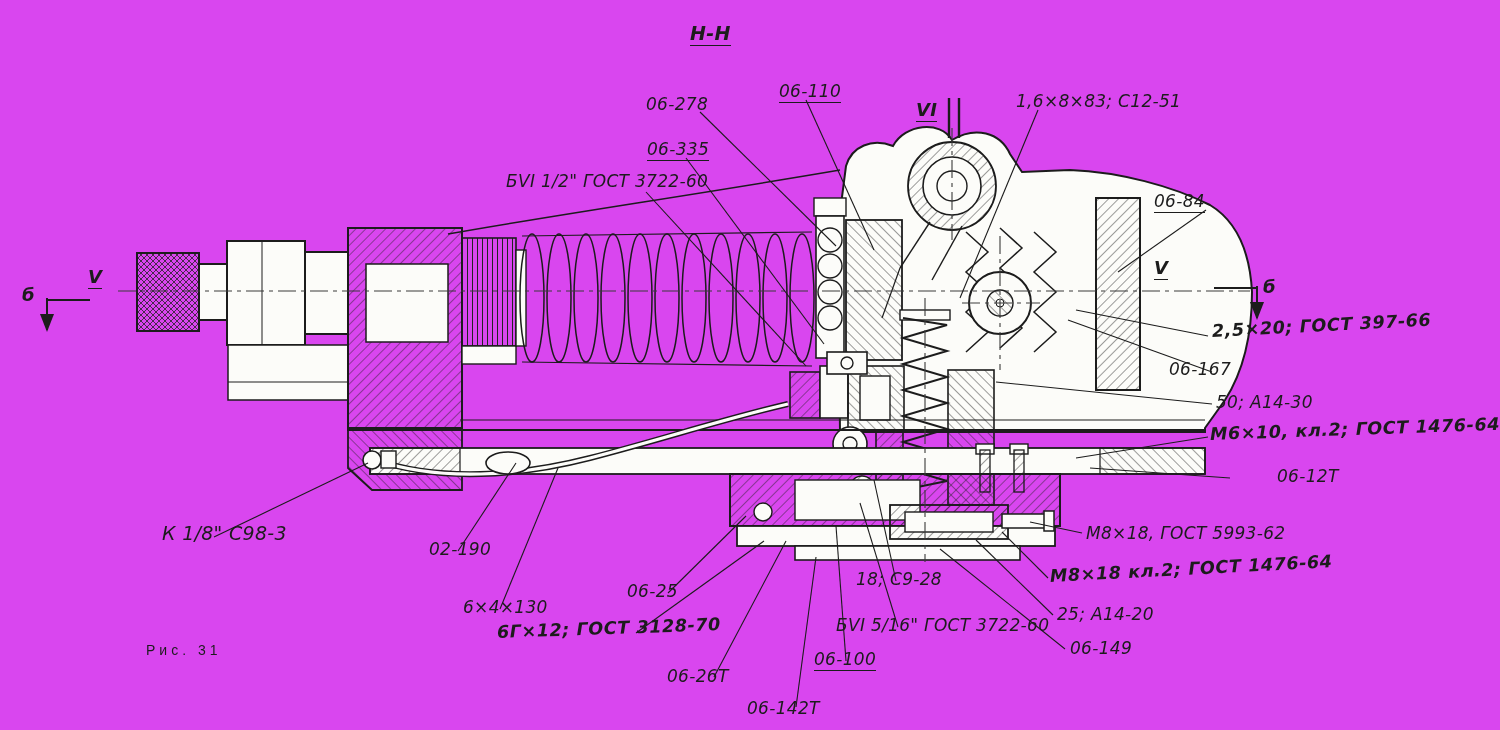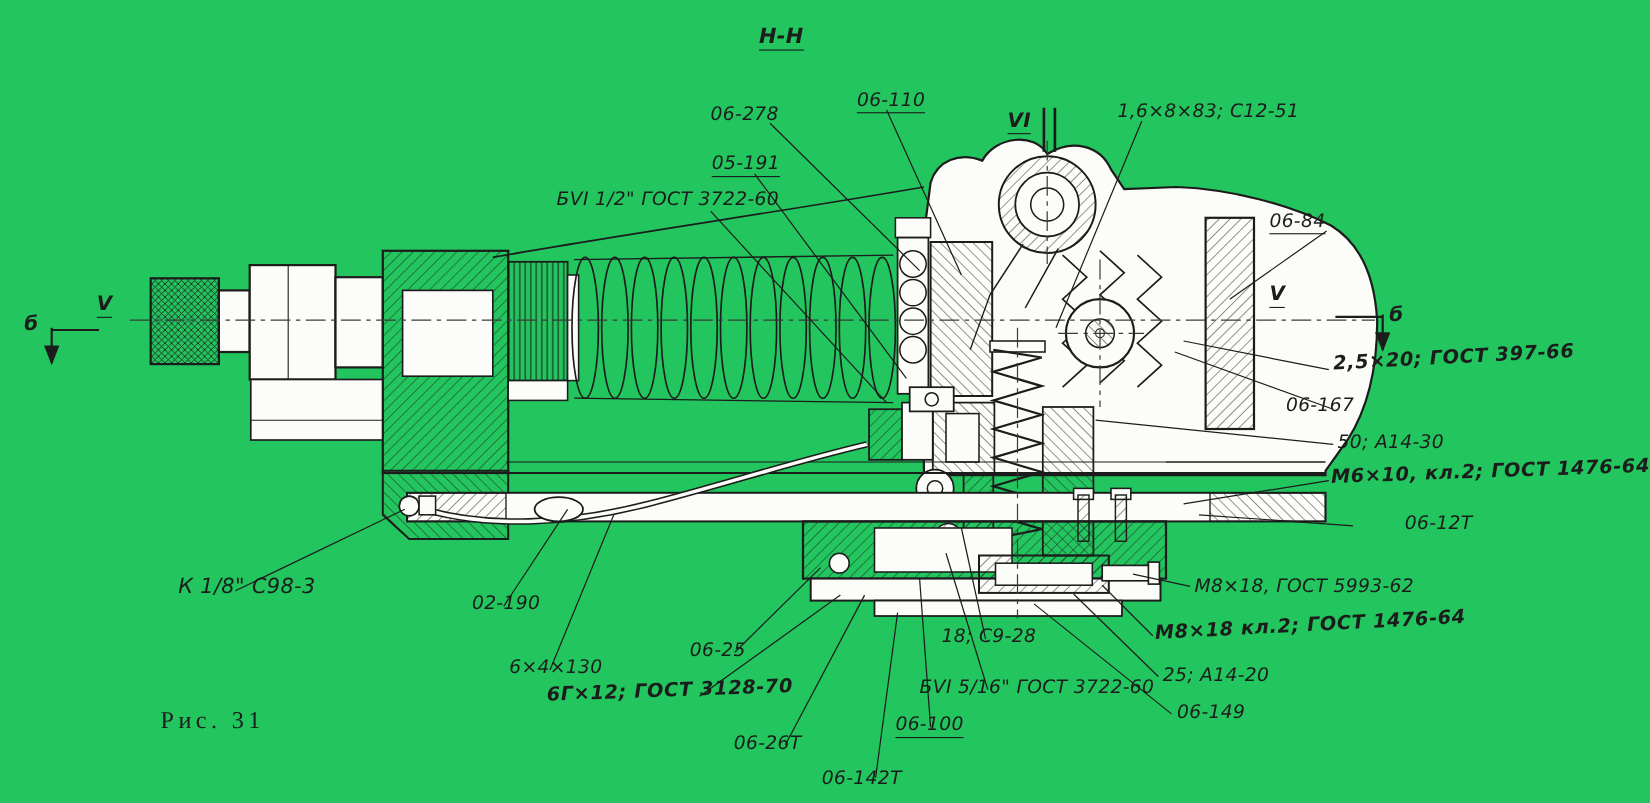--- a/index.html
+++ b/index.html
@@ -1,33 +1,33 @@
 <!DOCTYPE html>
 <html><head>
 <meta charset="utf-8">
 <style>
   html,body { margin:0; padding:0; background:#fcfcf9; }
   .canvas {
     position:relative; width:1500px; height:730px;
-    background:#22c55e; overflow:hidden;
+    background:#d946ef; overflow:hidden;
     font-family:"DejaVu Sans", sans-serif; color:#1c1c1c;
   }
   .canvas svg { position:absolute; left:0; top:0; }
   .lbl {
     position:absolute; font-style:italic; font-size:17px;
     white-space:nowrap; letter-spacing:0.3px; color:#1c1c1c;
     transform-origin:left center;
   }
   .sm { font-size:16px; }
   .u { border-bottom:1.6px solid #1c1c1c; padding-bottom:1px; }
   .hw { font-weight:bold; font-size:17.5px; letter-spacing:0.6px; }
   .marker { font-size:18px; font-weight:bold;font-style:italic; }
   .caption {
-    position:absolute; font-family:Liberation Serif, serif;
-    font-style:normal; font-size:22px; letter-spacing:4px; color:#1c1c1c;
+    position:absolute; font-family:Liberation Sans, sans-serif;
+    font-style:normal; font-size:14px; letter-spacing:4px; color:#1c1c1c;
   }
 </style>
 </head>
 <body>
 
 <div class="canvas">
 
 <svg width="1500" height="730" viewBox="0 0 1500 730">
   <defs>
     <pattern id="h1" width="7" height="7" patternUnits="userSpaceOnUse" patternTransform="rotate(45)">
@@ -209,21 +209,21 @@
     <line x1="214" y1="537" x2="368" y2="463"></line>
   </g>
 </svg>
 
   <div class="lbl u" style="left:690px;top:22px;font-size:19px;font-weight:600">Н-Н</div>
 
   <div class="lbl" style="left:646px;top:94px">06-278</div>
   <div class="lbl u" style="left:779px;top:81px">06-110</div>
   <div class="lbl u marker" style="left:916px;top:99px">VI</div>
   <div class="lbl" style="left:1016px;top:91px">1,6×8×83; С12-51</div>
-  <div class="lbl u" style="left:647px;top:139px">05-191</div>
+  <div class="lbl u" style="left:647px;top:139px">06-335</div>
   <div class="lbl" style="left:506px;top:171px">БVI 1/2" ГОСТ 3722-60</div>
   <div class="lbl u" style="left:1154px;top:191px">06-84</div>
 
   <div class="lbl u marker" style="left:1154px;top:257px">V</div>
   <div class="lbl marker sm" style="left:1263px;top:276px">б</div>
   <div class="lbl marker sm" style="left:22px;top:284px">б</div>
   <div class="lbl u marker" style="left:88px;top:266px">V</div>
 
   <div class="lbl hw" style="left:1212px;top:321px;transform:rotate(-3deg)">2,5×20; ГОСТ 397-66</div>
   <div class="lbl" style="left:1169px;top:359px">06-167</div>

